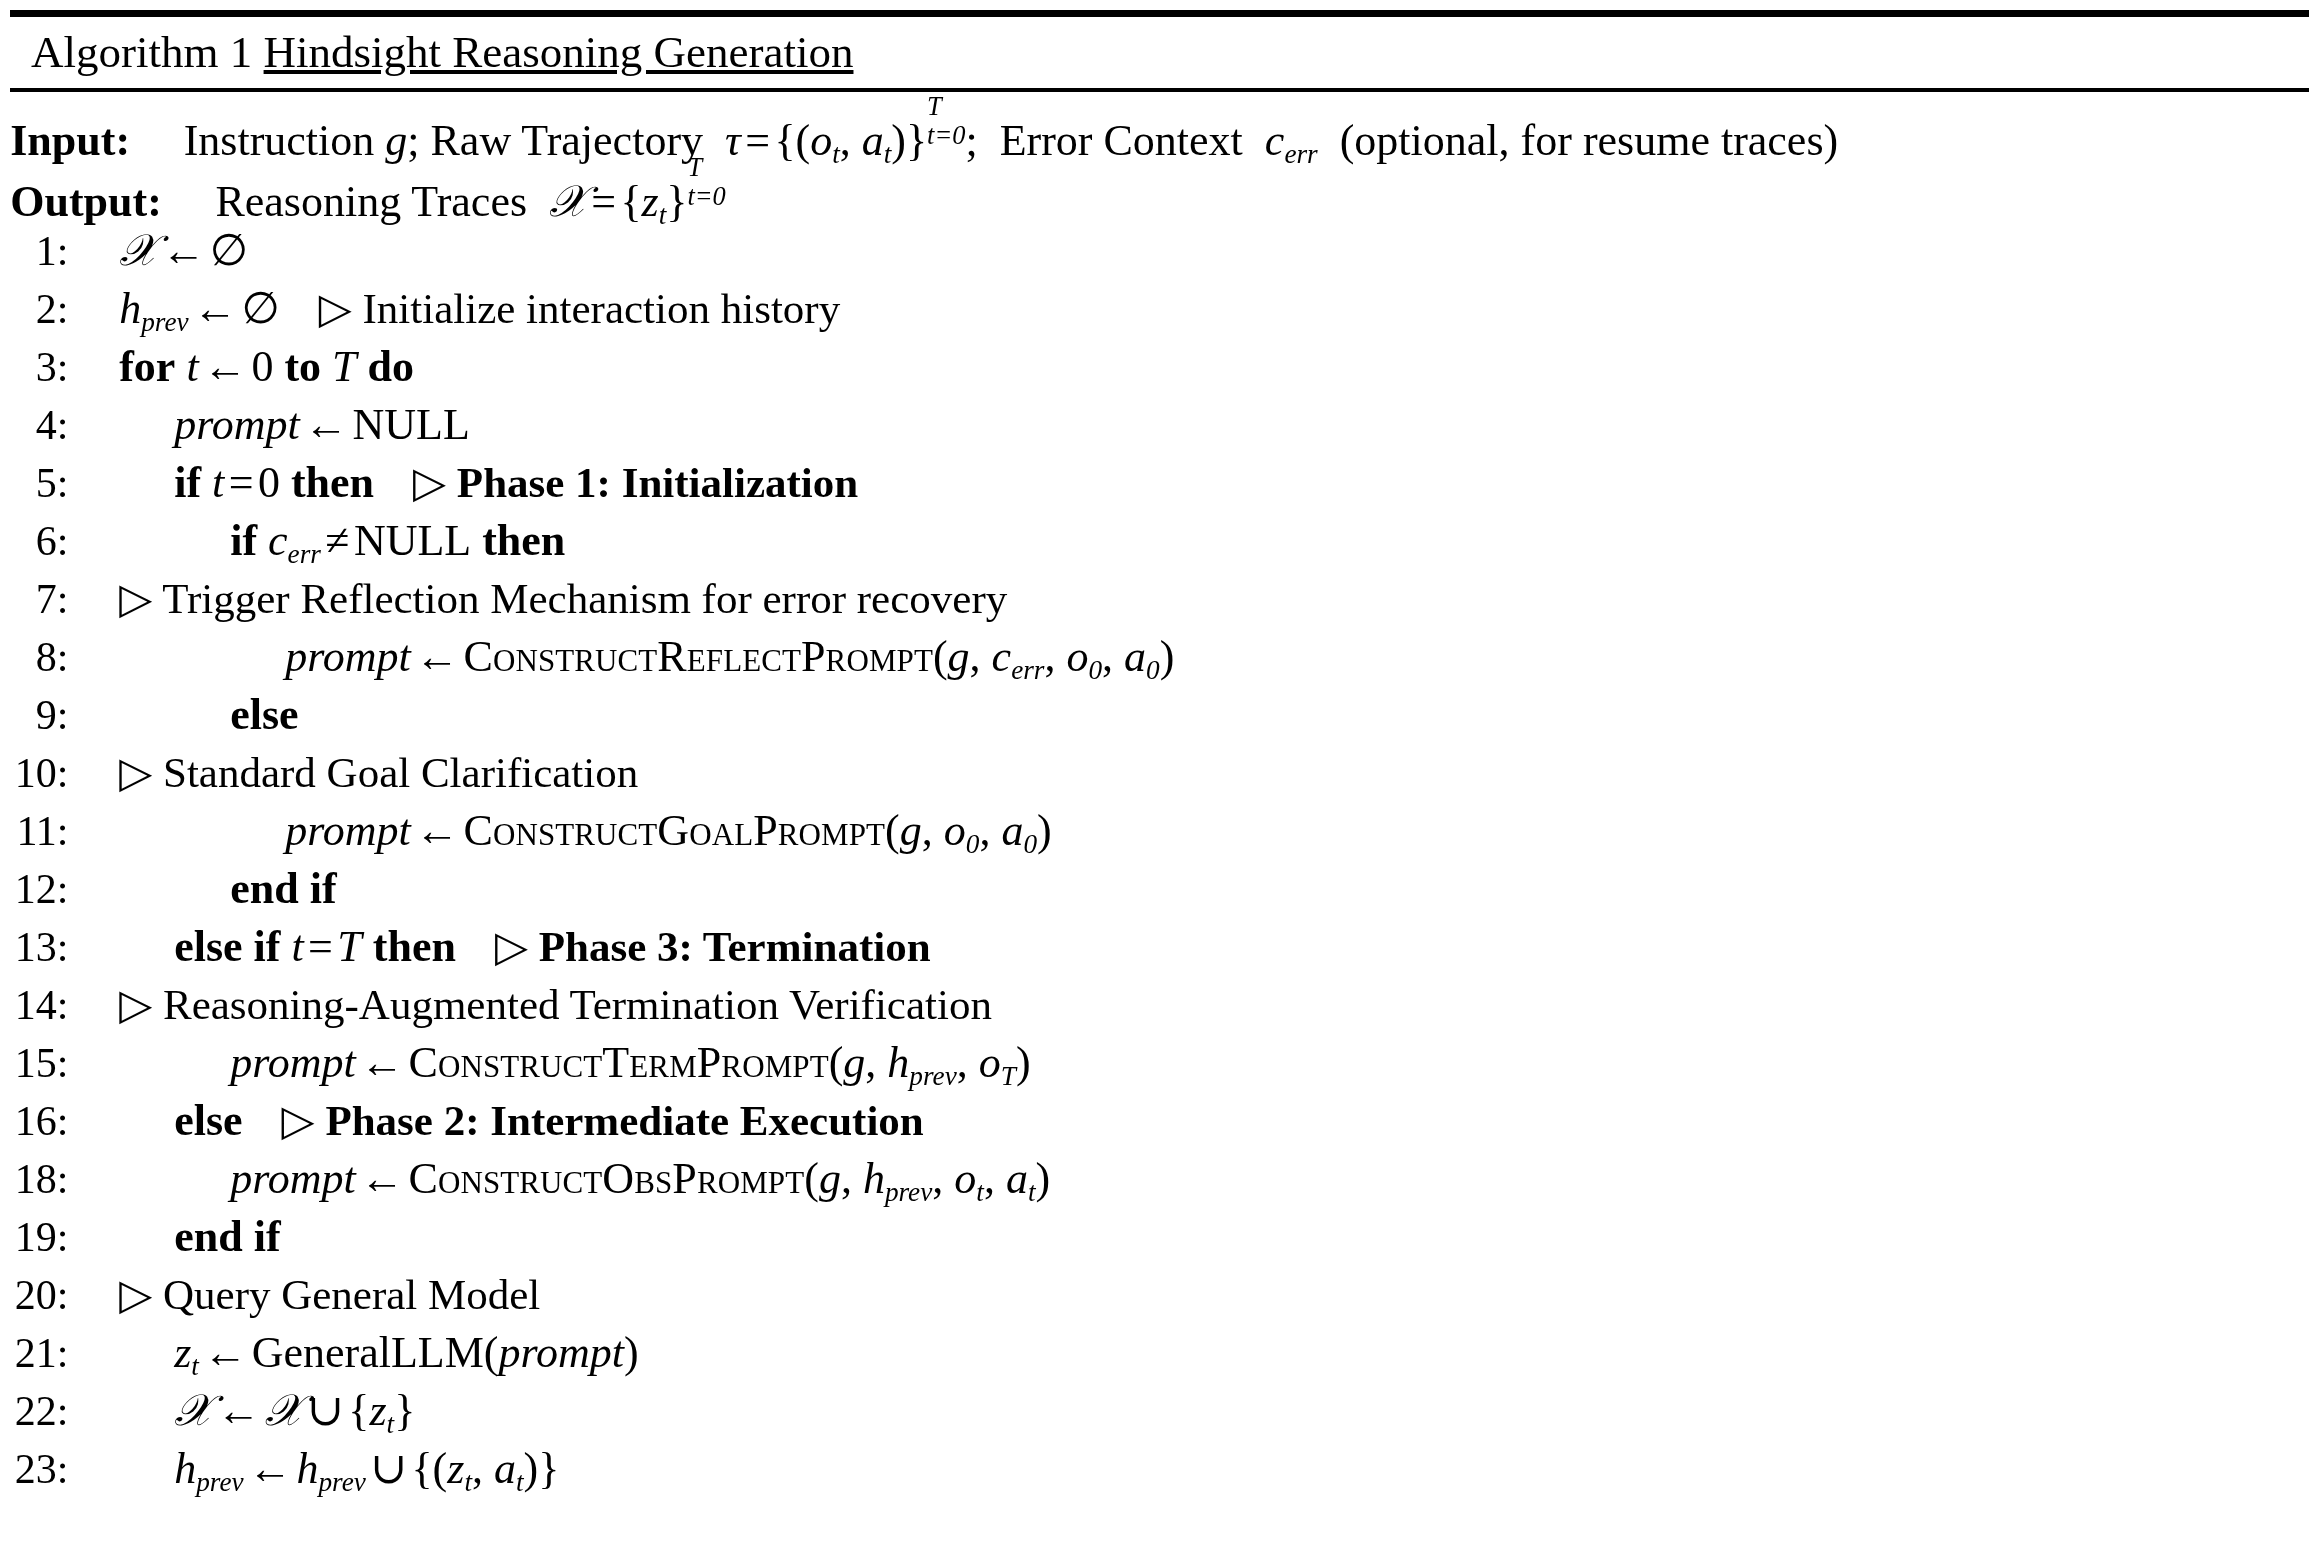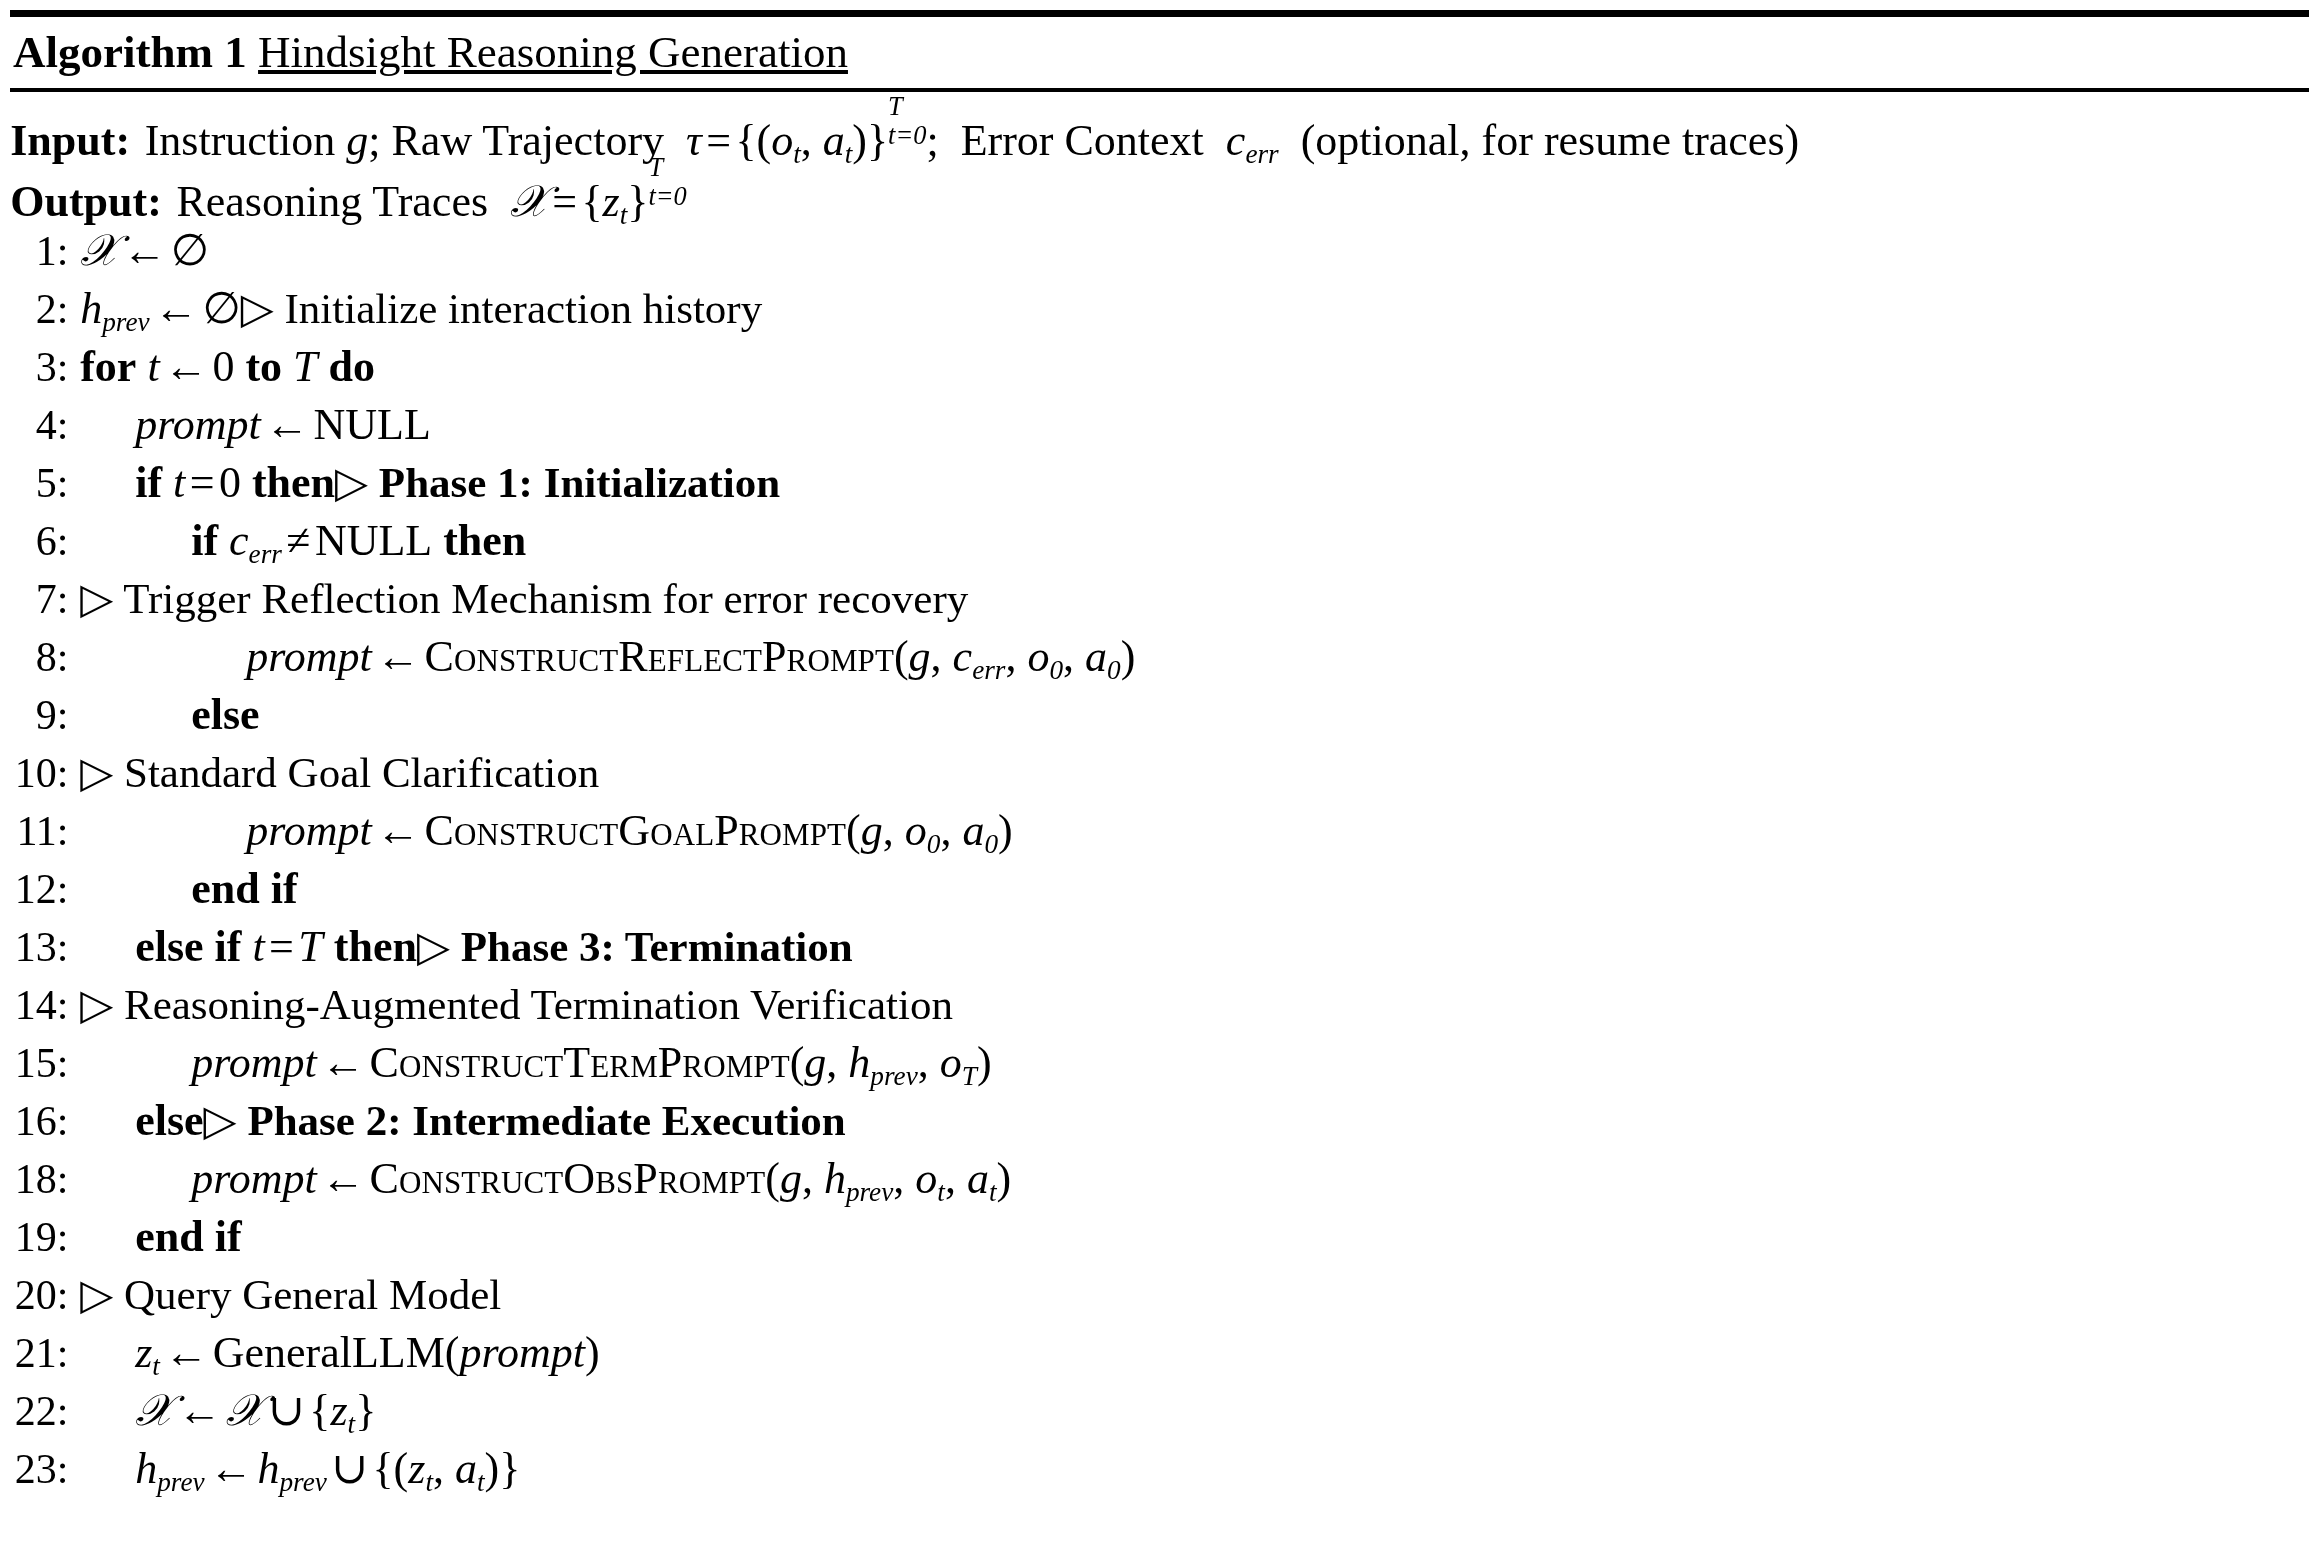--- a/index.html
+++ b/index.html
@@ -27,36 +27,37 @@
   .rule-top    { height: 6.6px;  margin-top: 10.2px; }
   .rule-mid    { height: 4.4px;  margin-top: 2.9px; }
 
   
   .alg-header {
     font-size: 45px;
     line-height: 1.22;
     padding: 8.7px 0 4.4px 2.9px;
     white-space: nowrap;
   }
-  .alg-header .alg-label { font-weight: bold; }
+  .alg-header .alg-label { font-weight: normal; margin-left: 18px; }
   .alg-header .alg-title { font-weight: normal; text-decoration: underline; }
 
   
   .alg-body {
     padding-top: 14.6px;
   }
 
   .alg-line {
     display: flex;
     align-items: baseline;
     font-size: 44px;
     line-height: 1.0;
     height: 58px;
     white-space: nowrap;
     overflow: visible;
+    gap: 39px;
   }
   .alg-line.io-line { height: 61px; }
 
   .lineno {
     width: 70px;
     min-width: 70px;
     text-align: right;
     font-size: 42px;
     padding-right: 11.7px;
     box-sizing: border-box;

